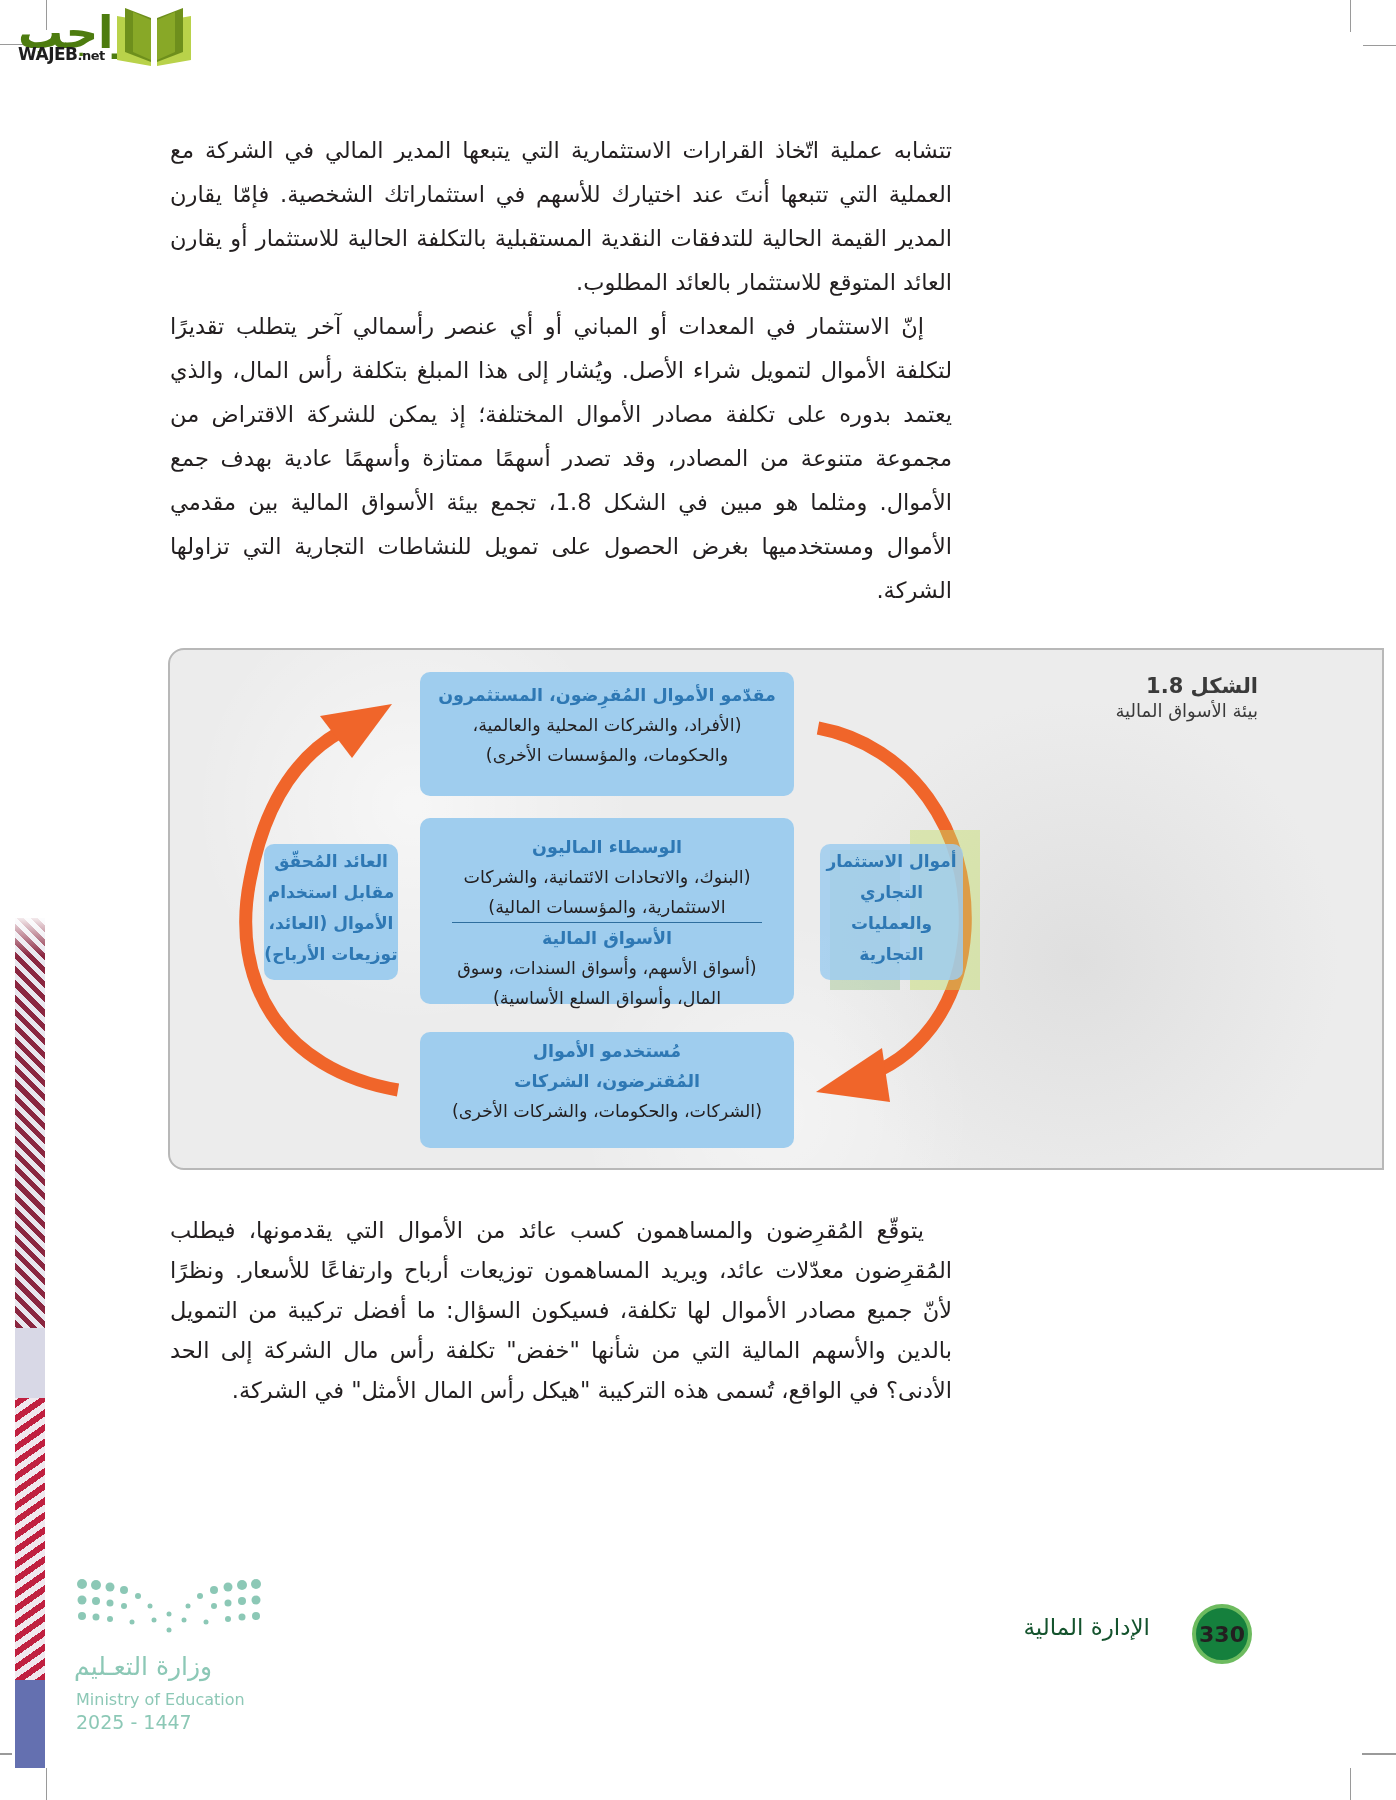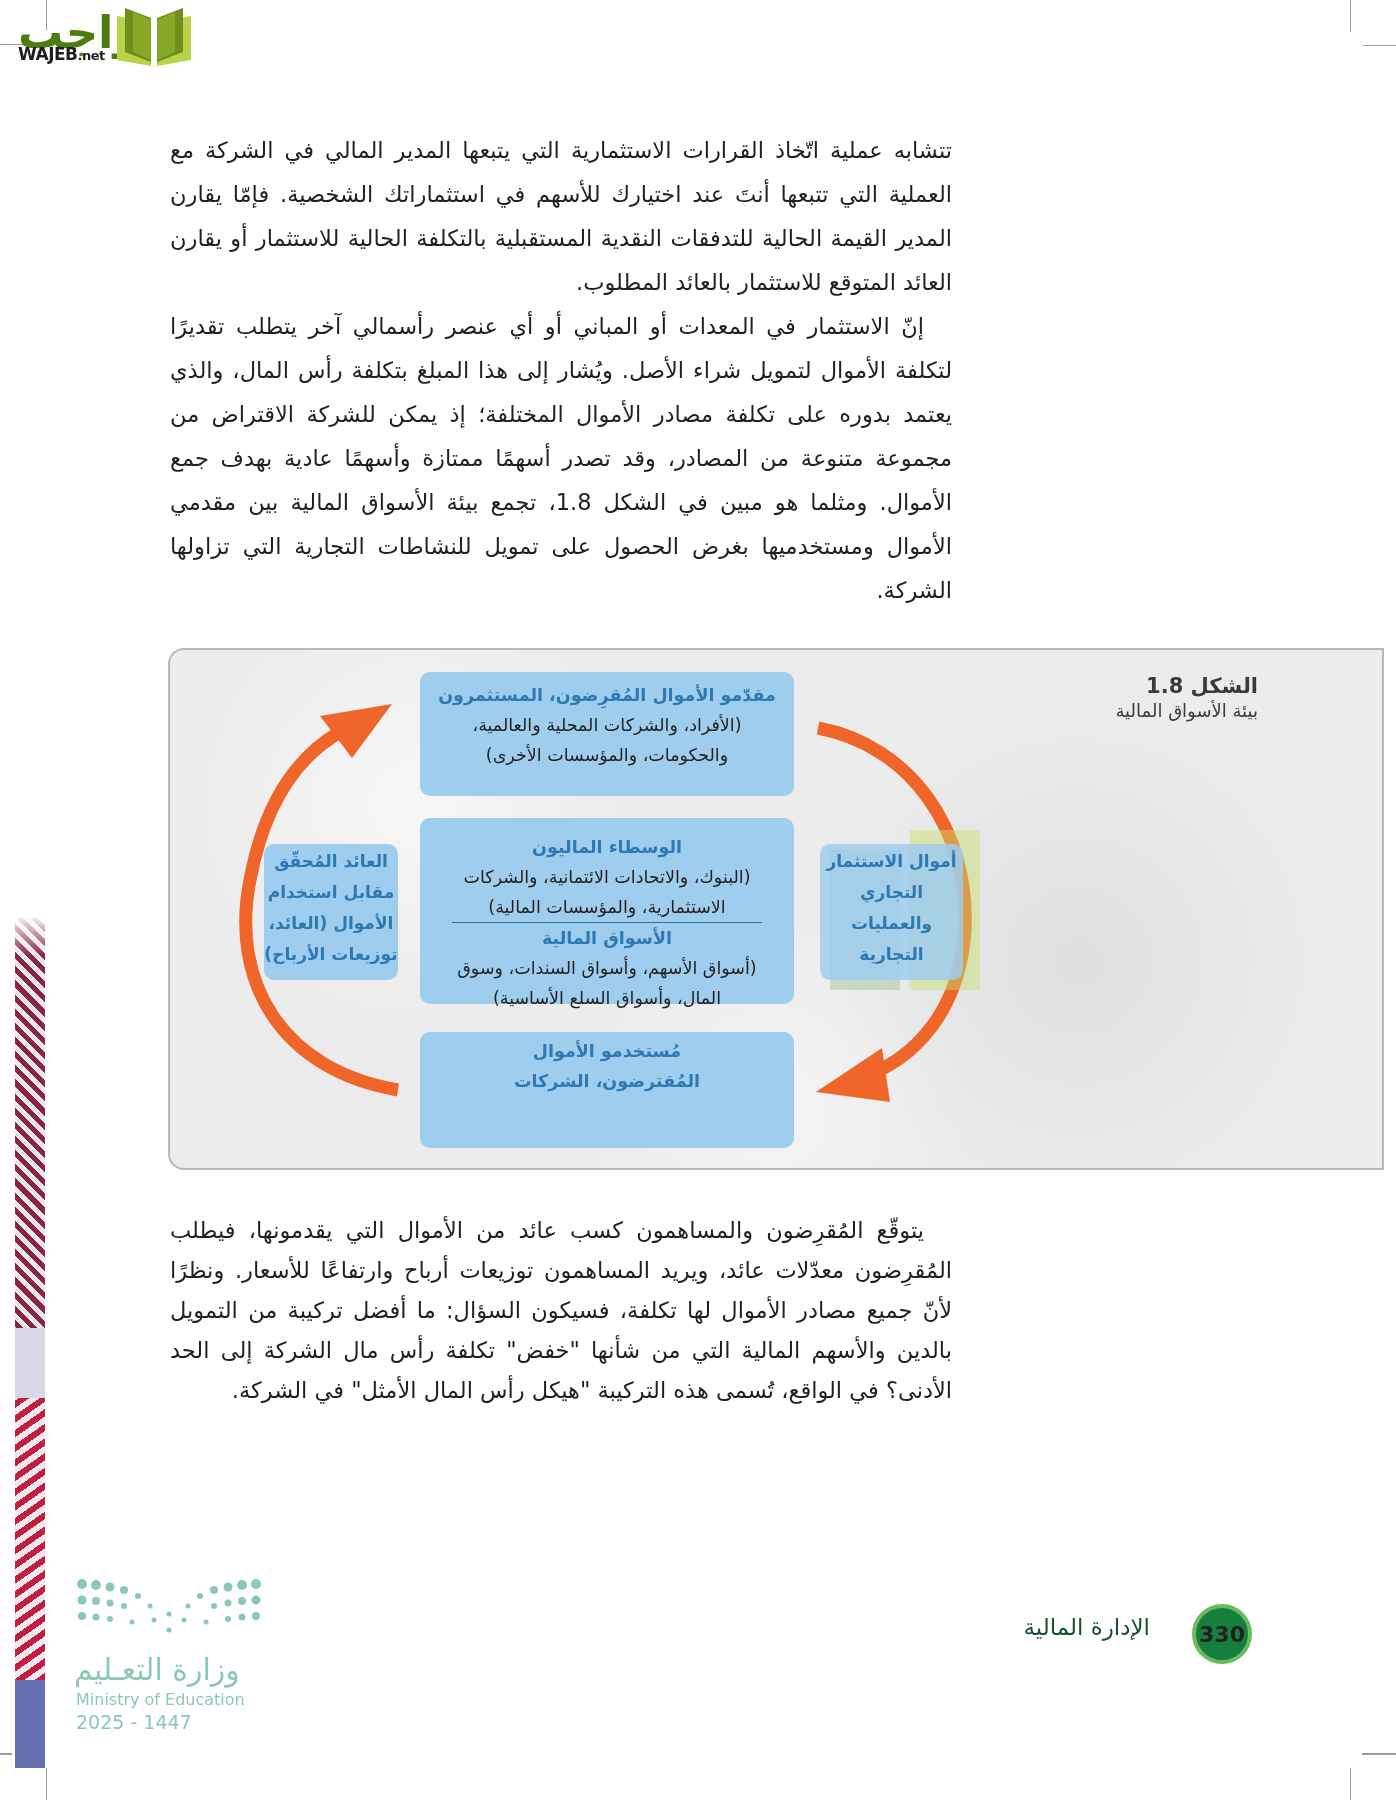--- a/index.html
+++ b/index.html
@@ -52,21 +52,21 @@
   .box-left { left:94px; top:194px; width:134px; height:136px; padding-top:2px; box-sizing:border-box; line-height:31px; }
   .box-left .hd { font-size:17px; }
   .box-right { left:650px; top:194px; width:143px; height:136px; padding-top:2px; box-sizing:border-box; line-height:31px; }
   .box-right .hd { font-size:17px; }
   .watermark-book { position:absolute; left:620px; top:170px; width:200px; height:180px; opacity:0.45; }
 
   .arrows { position:absolute; left:0; top:0; width:1212px; height:518px; pointer-events:none; }
 
   
   .moe { position:absolute; left:74px; top:1576px; width:190px; }
-  .moe-ar { position:absolute; left:74px; top:1652px; font-size:30px; color:#8cc8b6; direction:rtl; letter-spacing:2px; }
+  .moe-ar { position:absolute; left:74px; top:1652px; font-size:25px; color:#8cc8b6; direction:rtl; letter-spacing:2px; }
   .moe-en { position:absolute; left:76px; top:1690px; font-size:16px; color:#8cc8b6; }
   .moe-yr { position:absolute; left:76px; top:1711px; font-size:19px; color:#8cc8b6; }
 
   .page-num {
     position:absolute; left:1192px; top:1604px; width:60px; height:60px; border-radius:50%;
     border:4px solid #6dbb5f; box-sizing:border-box;
     display:flex; align-items:center; justify-content:center;
     font-size:22px; font-weight:bold; color:#231f20; background:#15803d;
   }
   .book-title { position:absolute; right:246px; top:1614px; font-size:23px; color:#14532d; direction:rtl; }
@@ -146,20 +146,21 @@
     <div>الاستثمارية، والمؤسسات المالية)</div>
     <hr>
     <div class="hd">الأسواق المالية</div>
     <div>(أسواق الأسهم، وأسواق السندات، وسوق</div>
     <div>المال، وأسواق السلع الأساسية)</div>
   </div>
 
   <div class="box box-bot">
     <div class="hd">مُستخدمو الأموال</div>
     <div class="hd">المُقترضون، الشركات</div>
+    <div>(الشركات، والحكومات، والشركات الأخرى)</div>
   </div>
 
   <div class="box box-left">
     <div class="hd">العائد المُحقّق</div>
     <div class="hd">مقابل استخدام</div>
     <div class="hd">الأموال (العائد،</div>
     <div class="hd">توزيعات الأرباح)</div>
   </div>
 
   <div class="box box-right" style="background:rgba(159,205,238,0.85);">

